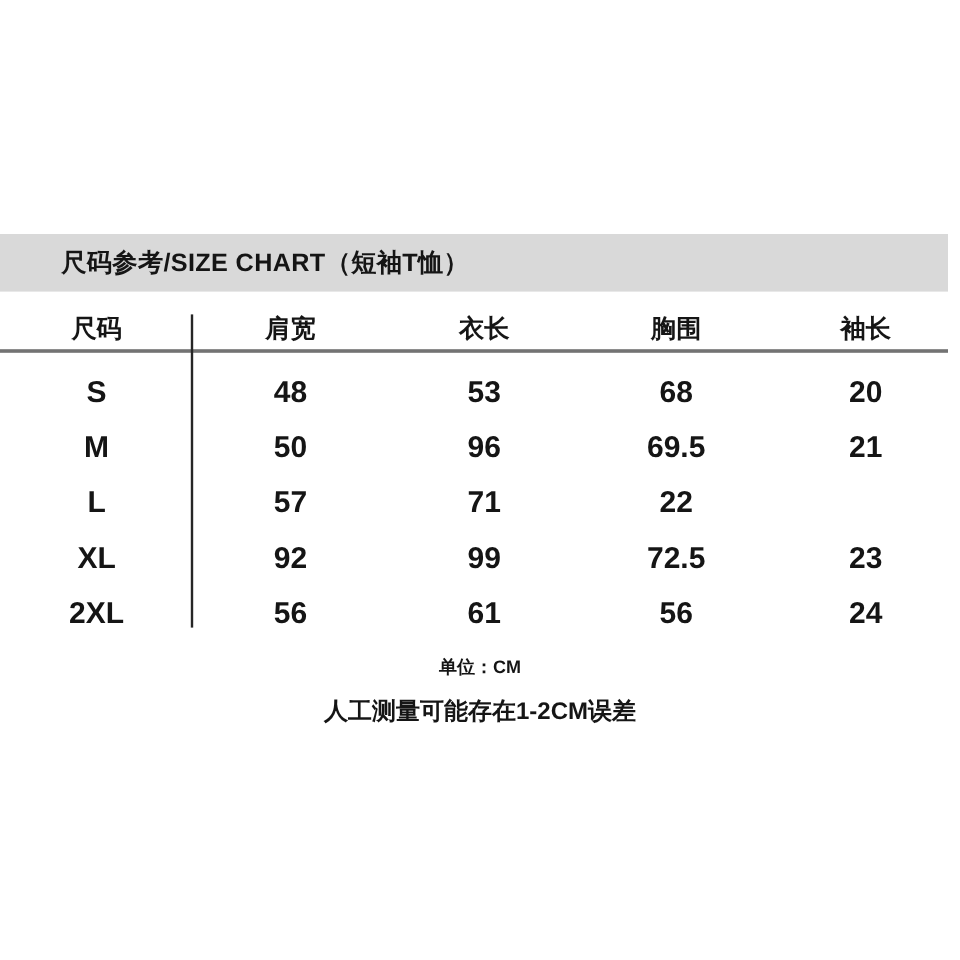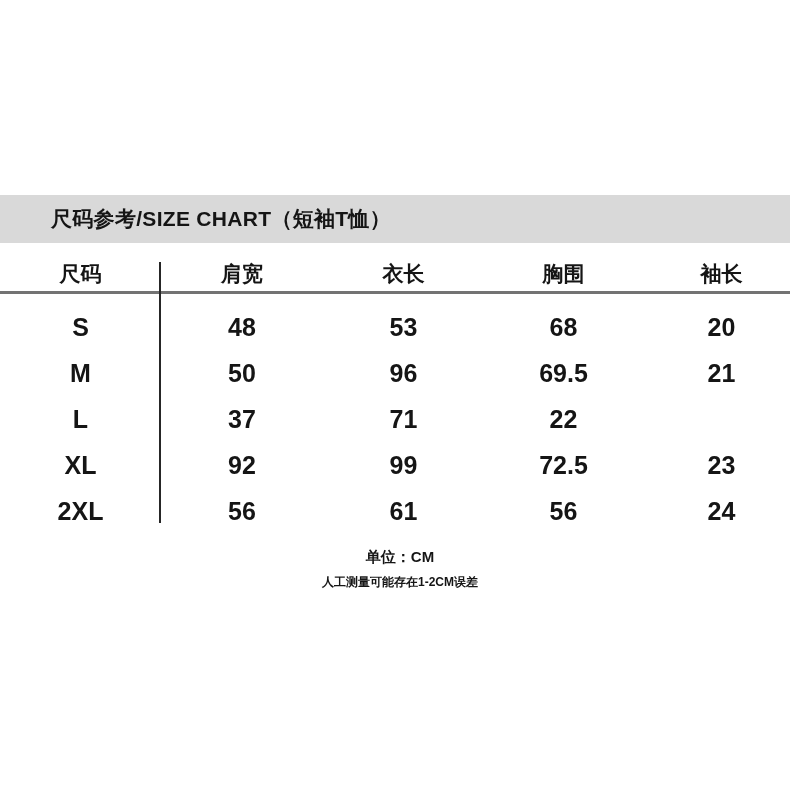--- a/index.html
+++ b/index.html
@@ -90,23 +90,23 @@
     padding-left: 0;
     text-align: center;
     font-weight: bold;
     color: #151515;
   }
   .footer .unit-note {
     font-size: 15px;
     line-height: 18px;
   }
   .footer .tolerance-note {
-    font-size: 12px;
+    font-size: 20px;
     line-height: 18px;
-    margin-top: 7px;
+    margin-top: 18px;
   }
 </style>
 </head>
 <body>
 
 <div class="page">
 
   <div class="banner">
     <h1 class="title">尺码参考/SIZE CHART（短袖T恤）</h1>
   </div>
@@ -130,21 +130,21 @@
       </div>
       <div class="trow">
         <div class="cell">M</div>
         <div class="cell">50</div>
         <div class="cell">96</div>
         <div class="cell">69.5</div>
         <div class="cell">21</div>
       </div>
       <div class="trow">
         <div class="cell">L</div>
-        <div class="cell">37</div>
+        <div class="cell">57</div>
         <div class="cell">71</div>
         <div class="cell">22</div>
       </div>
       <div class="trow">
         <div class="cell">XL</div>
         <div class="cell">92</div>
         <div class="cell">99</div>
         <div class="cell">72.5</div>
         <div class="cell">23</div>
       </div>

